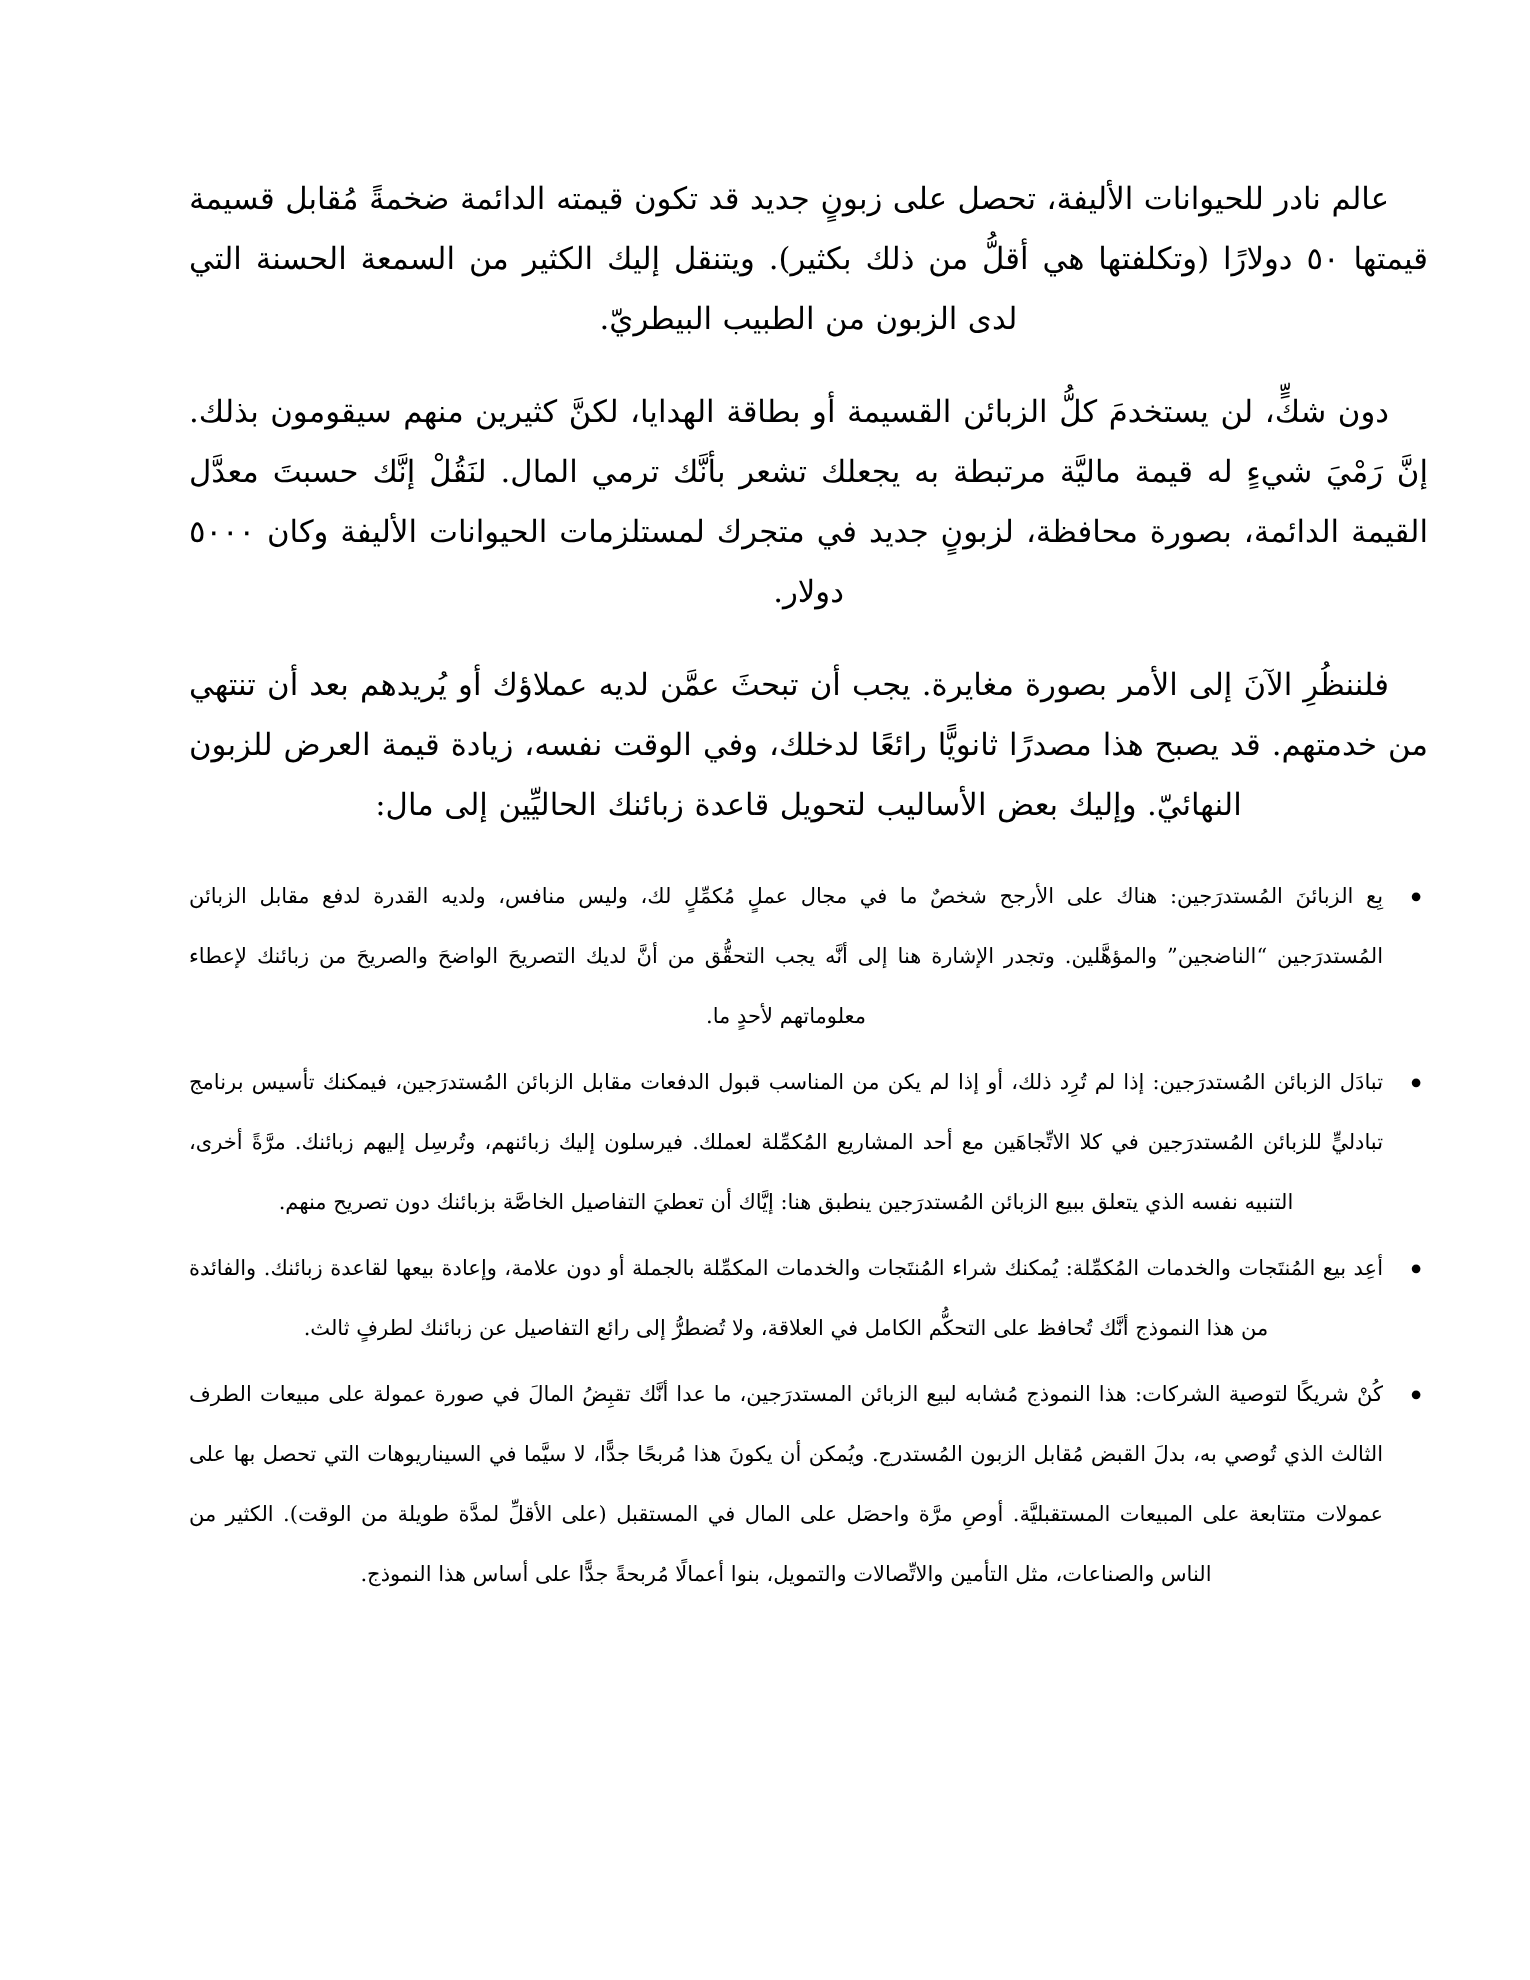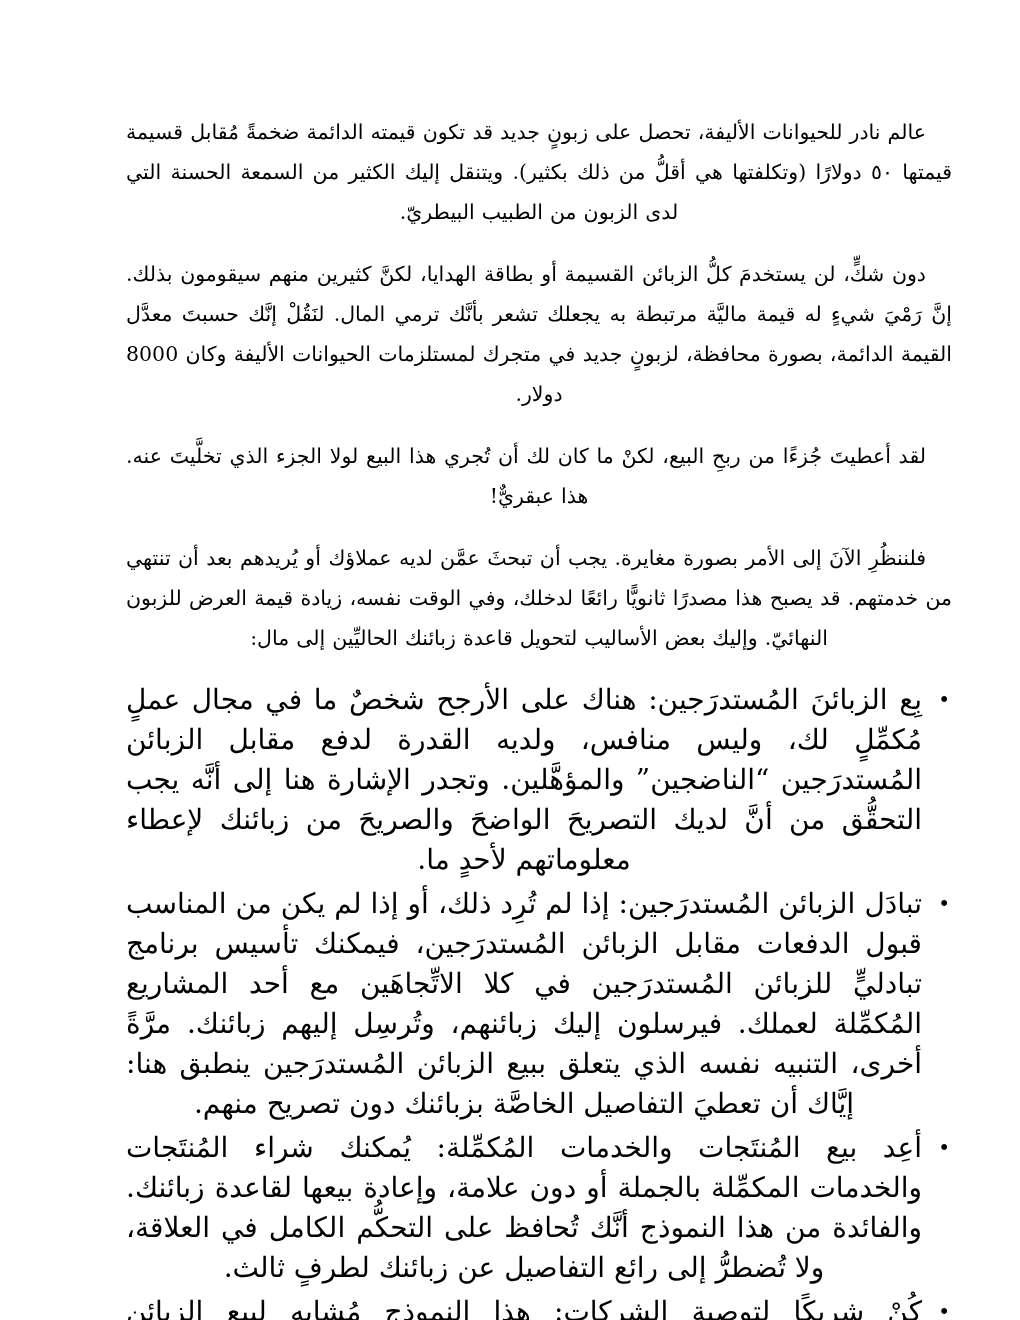--- a/index.html
+++ b/index.html
@@ -48,21 +48,21 @@
     list-style: none;
     margin: 0 0 20px 0;
     padding: 0;
     direction: rtl;
   }
 
   ul.bullet-list > li.bullet-item {
     position: relative;
     margin: 0 0 4px 0;
     padding-right: 30px;
-    font-size: 28px;
+    font-size: 14px;
     line-height: 40px;
     direction: rtl;
     text-align: justify;
     text-align-last: center;
   }
 
   ul.bullet-list > li.bullet-item::before {
     content: "\2022";
     position: absolute;
     right: 2px;
@@ -73,23 +73,22 @@
   }
 </style>
 </head>
 <body>
 
 <div class="page">
   <div class="doc-body">
 
     <p class="para">عالم نادر للحيوانات الأليفة، تحصل على زبونٍ جديد قد تكون قيمته الدائمة ضخمةً مُقابل قسيمة قيمتها ٥٠ دولارًا (وتكلفتها هي أقلُّ من ذلك بكثير). ويتنقل إليك الكثير من السمعة الحسنة التي لدى الزبون من الطبيب البيطريّ.</p>
 
-    <p class="para">دون شكٍّ، لن يستخدمَ كلُّ الزبائن القسيمة أو بطاقة الهدايا، لكنَّ كثيرين منهم سيقومون بذلك. إنَّ رَمْيَ شيءٍ له قيمة ماليَّة مرتبطة به يجعلك تشعر بأنَّك ترمي المال. لنَقُلْ إنَّك حسبتَ معدَّل القيمة الدائمة، بصورة محافظة، لزبونٍ جديد في متجرك لمستلزمات الحيوانات الأليفة وكان 8000 دولار.</p>
+    <p class="para">دون شكٍّ، لن يستخدمَ كلُّ الزبائن القسيمة أو بطاقة الهدايا، لكنَّ كثيرين منهم سيقومون بذلك. إنَّ رَمْيَ شيءٍ له قيمة ماليَّة مرتبطة به يجعلك تشعر بأنَّك ترمي المال. لنَقُلْ إنَّك حسبتَ معدَّل القيمة الدائمة، بصورة محافظة، لزبونٍ جديد في متجرك لمستلزمات الحيوانات الأليفة وكان ٥٠٠٠ دولار.</p>
 
-    <p class="para">لقد أعطيتَ جُزءًا من ربحِ البيع، لكنْ ما كان لك أن تُجري هذا البيع لولا الجزء الذي تخلَّيتَ عنه. هذا عبقريٌّ!</p>
 
     <p class="para">فلننظُرِ الآنَ إلى الأمر بصورة مغايرة. يجب أن تبحثَ عمَّن لديه عملاؤك أو يُريدهم بعد أن تنتهي من خدمتهم. قد يصبح هذا مصدرًا ثانويًّا رائعًا لدخلك، وفي الوقت نفسه، زيادة قيمة العرض للزبون النهائيّ. وإليك بعض الأساليب لتحويل قاعدة زبائنك الحاليِّين إلى مال:</p>
 
     <ul class="bullet-list">
       <li class="bullet-item">بِع الزبائنَ المُستدرَجين: هناك على الأرجح شخصٌ ما في مجال عملٍ مُكمِّلٍ لك، وليس منافس، ولديه القدرة لدفع مقابل الزبائن المُستدرَجين “الناضجين” والمؤهَّلين. وتجدر الإشارة هنا إلى أنَّه يجب التحقُّق من أنَّ لديك التصريحَ الواضحَ والصريحَ من زبائنك لإعطاء معلوماتهم لأحدٍ ما.</li>
       <li class="bullet-item">تبادَل الزبائن المُستدرَجين: إذا لم تُرِد ذلك، أو إذا لم يكن من المناسب قبول الدفعات مقابل الزبائن المُستدرَجين، فيمكنك تأسيس برنامج تبادليٍّ للزبائن المُستدرَجين في كلا الاتِّجاهَين مع أحد المشاريع المُكمِّلة لعملك. فيرسلون إليك زبائنهم، وتُرسِل إليهم زبائنك. مرَّةً أخرى، التنبيه نفسه الذي يتعلق ببيع الزبائن المُستدرَجين ينطبق هنا: إيَّاك أن تعطيَ التفاصيل الخاصَّة بزبائنك دون تصريح منهم.</li>
       <li class="bullet-item">أعِد بيع المُنتَجات والخدمات المُكمِّلة: يُمكنك شراء المُنتَجات والخدمات المكمِّلة بالجملة أو دون علامة، وإعادة بيعها لقاعدة زبائنك. والفائدة من هذا النموذج أنَّك تُحافظ على التحكُّم الكامل في العلاقة، ولا تُضطرُّ إلى رائع التفاصيل عن زبائنك لطرفٍ ثالث.</li>
       <li class="bullet-item">كُنْ شريكًا لتوصية الشركات: هذا النموذج مُشابه لبيع الزبائن المستدرَجين، ما عدا أنَّك تقبِضُ المالَ في صورة عمولة على مبيعات الطرف الثالث الذي تُوصي به، بدلَ القبض مُقابل الزبون المُستدرج. ويُمكن أن يكونَ هذا مُربحًا جدًّا، لا سيَّما في السيناريوهات التي تحصل بها على عمولات متتابعة على المبيعات المستقبليَّة. أوصِ مرَّة واحصَل على المال في المستقبل (على الأقلِّ لمدَّة طويلة من الوقت). الكثير من الناس والصناعات، مثل التأمين والاتِّصالات والتمويل، بنوا أعمالًا مُربحةً جدًّا على أساس هذا النموذج.</li>
     </ul>
 

